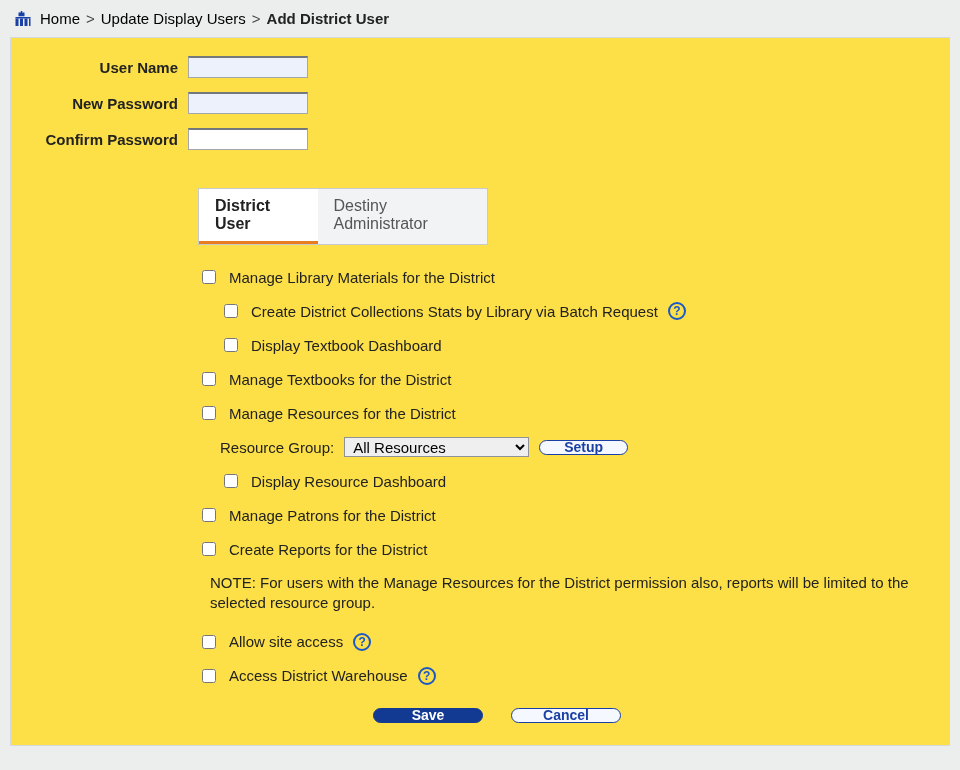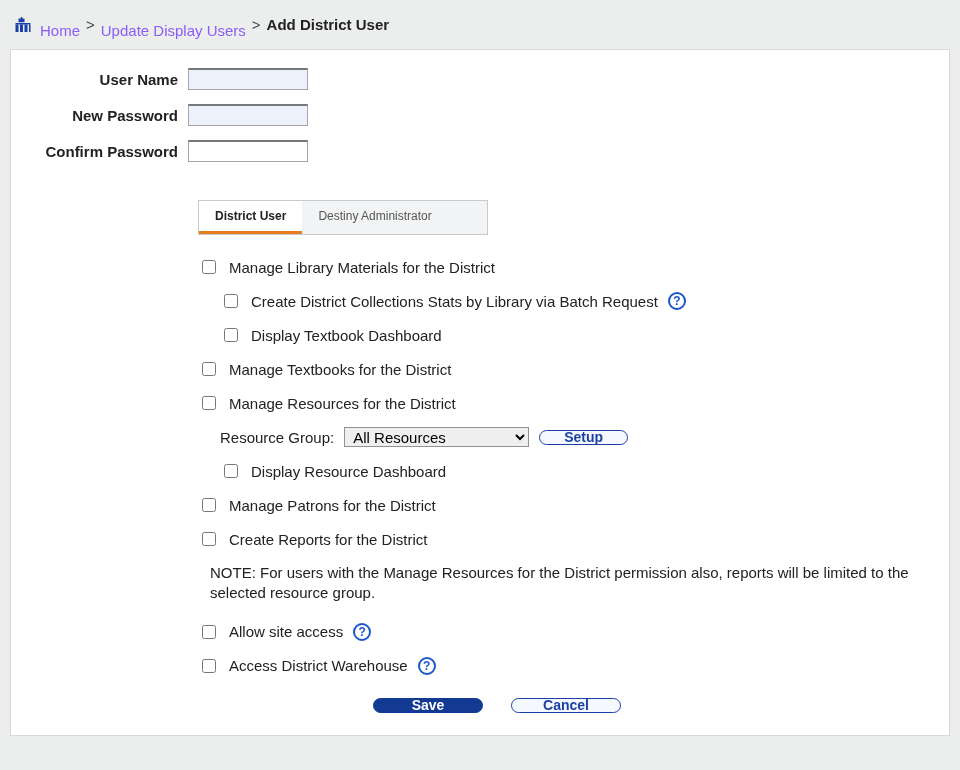--- a/index.html
+++ b/index.html
@@ -15,33 +15,33 @@
     background: #eceeee;
   }
   .breadcrumb-bar {
     padding: 10px 14px 10px 14px;
     background: #eceeee;
     display: flex;
     align-items: center;
     gap: 6px;
     font-size: 15px;
   }
-  .breadcrumb-bar a { color: #8b5cf6; text-decoration: none; margin-top: 12px; }
+  .breadcrumb-bar a { color: #000000; text-decoration: none; }
   .breadcrumb-sep { color: #444; }
   .breadcrumb-current { font-weight: bold; color: #222; }
   .home-icon {
     width: 18px; height: 16px;
     color: #1a3fa5;
     display: inline-block;
     vertical-align: middle;
     margin-right: 2px;
   }
   .content-panel {
     margin: 0 10px 10px 10px;
-    background: #ffffff;
+    background: #fde047;
     border: 1px solid #d6d9db;
     padding: 18px 22px 22px 22px;
   }
   .form-row {
     display: flex;
     align-items: center;
     margin-bottom: 14px;
   }
   .form-label {
     width: 155px;
@@ -64,21 +64,21 @@
     margin-top: 38px;
   }
   .tabs {
     display: flex;
     width: 290px;
     border: 1px solid #c8cbcd;
     background: #f2f3f4;
   }
   .tab {
     padding: 8px 16px;
-    font-size: 12px;
+    font-size: 16px;
     color: #555;
     cursor: pointer;
     border-bottom: 3px solid transparent;
   }
   .tab.active {
     font-weight: bold;
     color: #222;
     border-bottom: 3px solid #e87c1e;
     background: #fff;
   }

